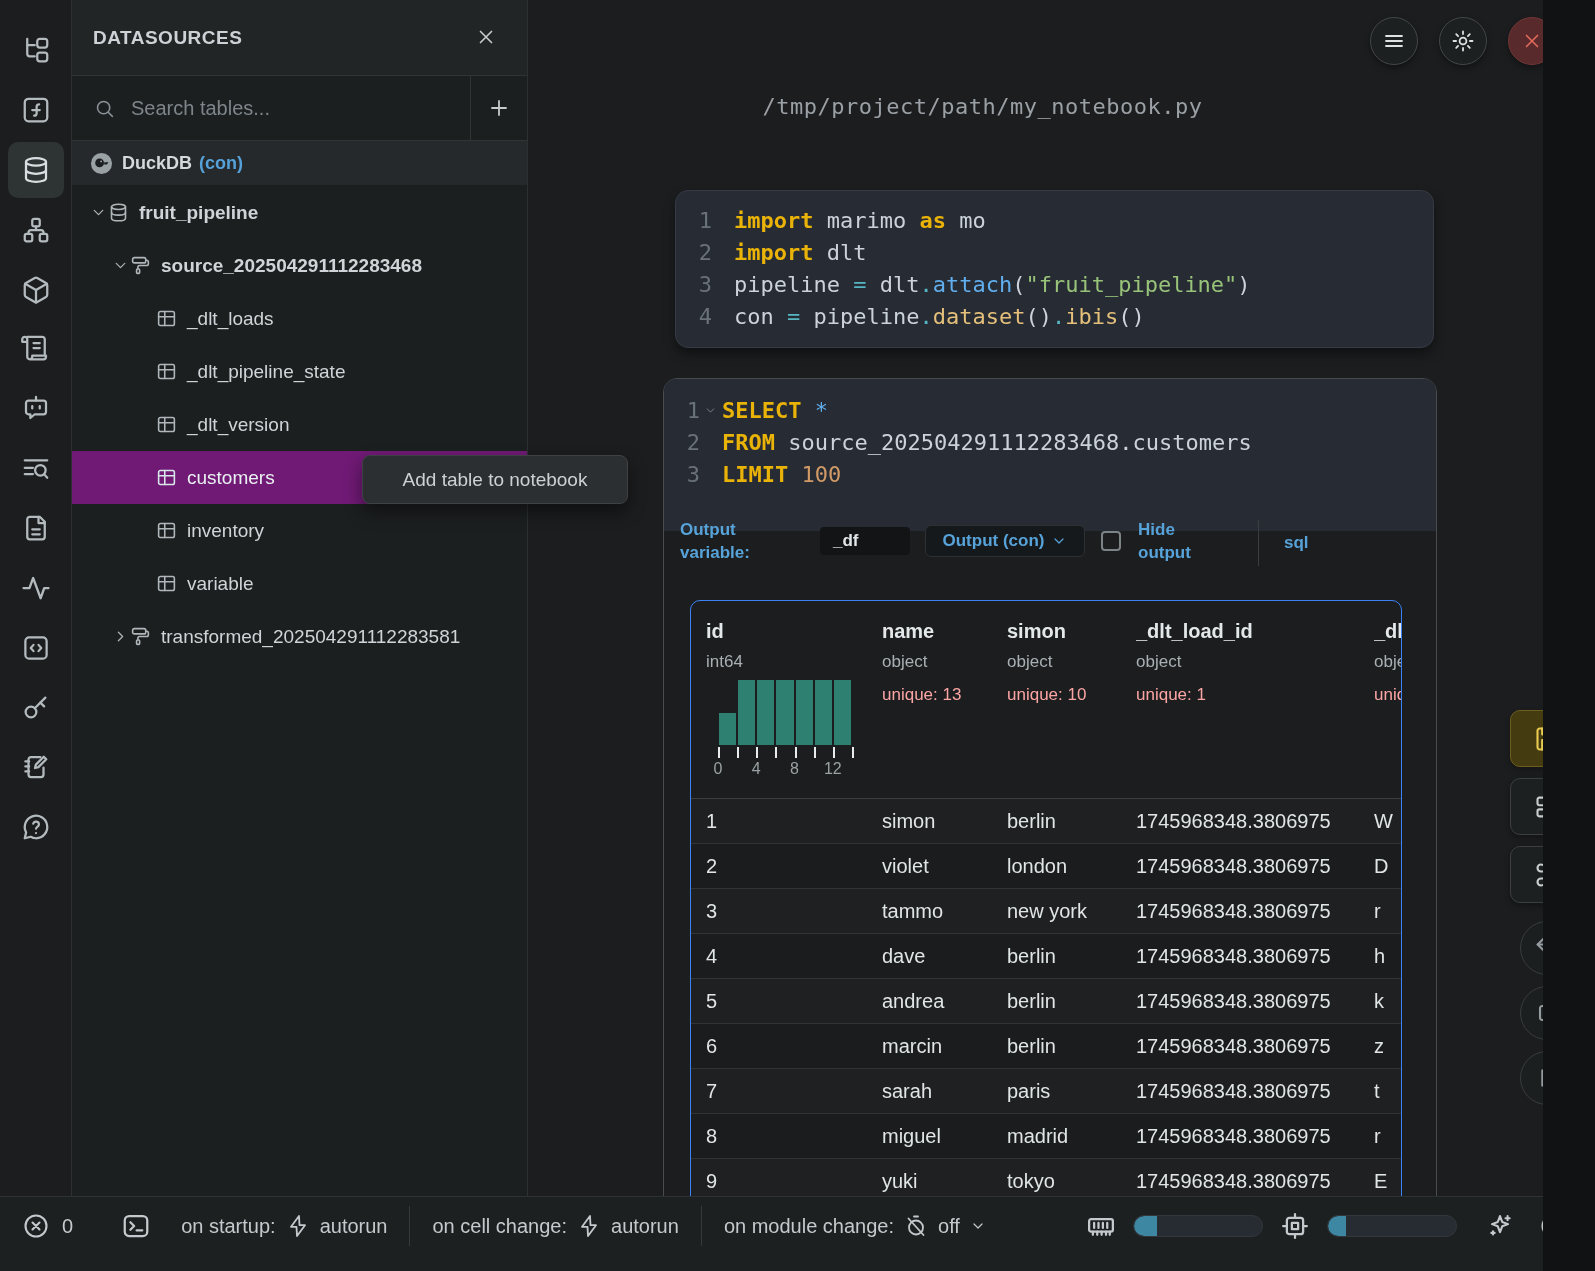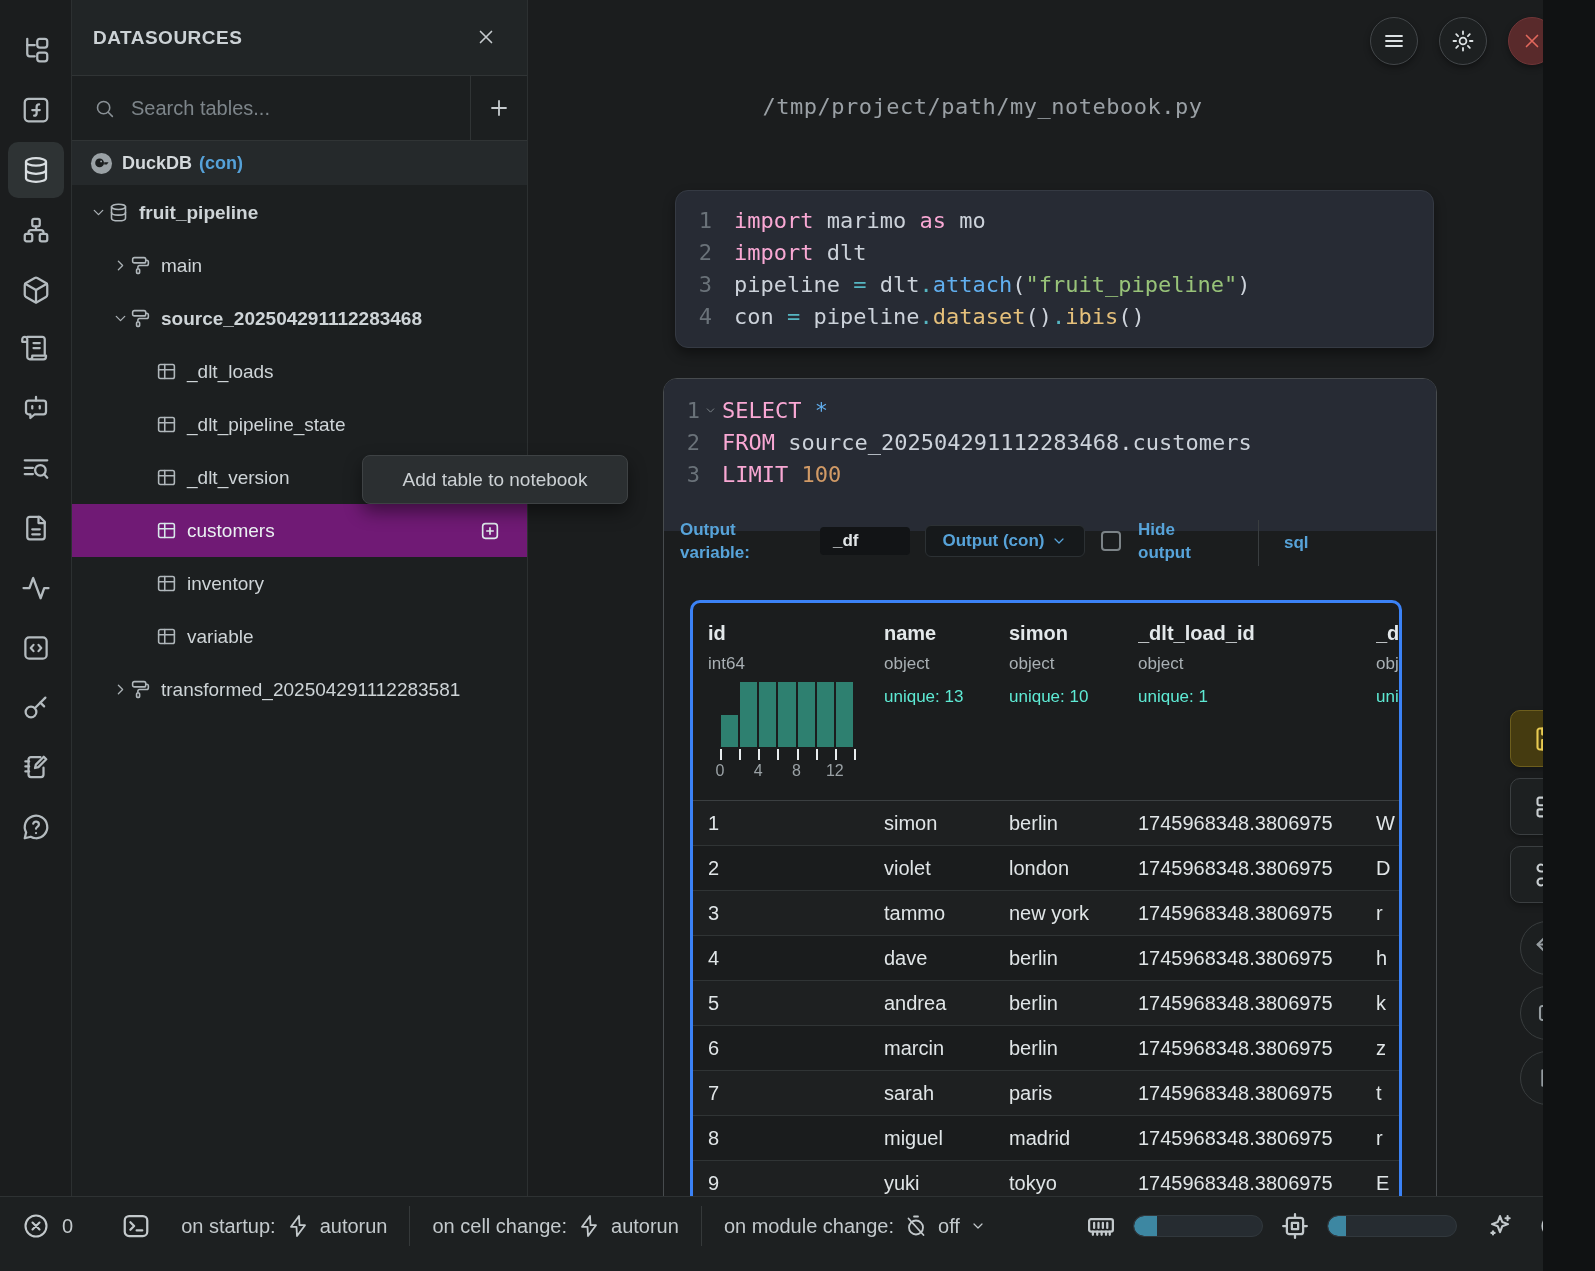--- a/index.html
+++ b/index.html
@@ -60,48 +60,48 @@
     font-family:"DejaVu Sans Mono","Liberation Mono",monospace; font-size:22px; color:#9aa0a5; letter-spacing:.5px; }
 
   
   .codefont { font-family:"DejaVu Sans Mono","Liberation Mono",monospace; font-size:22px; line-height:32px; }
   #cell1 { left:675px; top:190px; width:759px; height:158px; background:#272b34; border:1px solid #353a43;
     border-radius:13px; box-shadow:0 6px 12px rgba(0,0,0,.4); padding-top:14px; }
   .code-line { display:flex; }
   .gut { width:36px; text-align:right; color:#6a7279; flex:none; position:relative; }
   .gut .mini-chev { position:absolute; left:40px; top:9px; color:#7d858a; }
   .code-txt { margin-left:22px; white-space:pre; }
-  .tk-kw{color:#f9a8d4;font-weight:normal;} .tk-nm{color:#ccd2da;} .tk-op{color:#56b6c2;}
+  .tk-kw{color:#eab308;font-weight:bold;} .tk-nm{color:#ccd2da;} .tk-op{color:#56b6c2;}
   .tk-fn{color:#61afef;} .tk-str{color:#98c379;} .tk-num{color:#d19a66;} .tk-yfn{color:#e5c07b;}
 
   #cell2 { left:663px; top:378px; width:774px; height:885px; border:1.5px solid #474b4e; border-radius:14px; }
   #sql-code { position:absolute; left:0; top:0; width:100%; height:152px; background:#272b34;
     border-radius:12px 12px 0 0; padding-top:16px; }
 
   
   .blue-lbl { color:#57a3d9; font-weight:bold; font-size:17px; line-height:1.38; }
   #out-label { left:680px; top:518px; width:100px; }
   #df-box { left:820px; top:527px; width:90px; height:28px; background:#121416; border-radius:4px;
     display:flex; align-items:center; padding-left:13px; font-size:17px; font-weight:bold; color:#e2e6e8; }
   #engine-dd { left:925px; top:525px; width:160px; height:32px; background:#16191b; border:1px solid #2c3134;
     border-radius:6px; display:flex; align-items:center; justify-content:center; gap:7px; cursor:pointer; }
   #engine-dd span { color:#57a3d9; font-weight:bold; font-size:17px; }
   #hide-check { left:1101px; top:531px; width:20px; height:20px; border:2px solid #7c8387; border-radius:4px; cursor:pointer; }
   #hide-label { left:1138px; top:518px; width:72px; }
   #foot-div { left:1258px; top:520px; width:1px; height:46px; background:#3a3e40; }
   #sql-lang { left:1284px; top:531px; }
 
   
-  #dtable { left:690px; top:600px; width:712px; height:606px; border:3px solid #3b82f6; border-radius:10px;
+  #dtable { left:690px; top:600px; width:712px; height:606px; border:1px solid #3b82f6; border-radius:10px;
     overflow:hidden; background:#1b1d1e; }
   .tgrid { display:grid; grid-template-columns:176px 125px 129px 238px 1fr; padding-left:15px; }
   #thead { height:198px; border-bottom:1px solid #3b3f41; padding-top:19px; }
   .th .cname { font-size:20px; font-weight:bold; color:#e3e8ea; white-space:nowrap; }
   .th .ctype { font-size:17px; color:#a9b0b4; margin-top:9px; white-space:nowrap; }
-  .th .cstat { font-size:17px; color:#5eead4; margin-top:13px; white-space:nowrap; }
+  .th .cstat { font-size:17px; color:#fca5a5; margin-top:13px; white-space:nowrap; }
   .th { overflow:hidden; }
   #hist { position:relative; width:134px; height:92px; margin-top:8px; margin-left:12px; }
   #hist .bar { position:absolute; bottom:27px; background:#2e8070; border-left:1px solid #1b1d1e; border-right:1px solid #1b1d1e; }
   #hist .tick { position:absolute; width:2px; height:11px; bottom:14px; background:#e8ecee; }
   #hist .tlab { position:absolute; bottom:-6px; font-size:16px; color:#9aa1a5; transform:translateX(-50%); }
   .trow { height:45px; align-items:center; border-bottom:1px solid #303435; font-size:20px; color:#e0e5e7; }
   .trow > div { overflow:hidden; white-space:nowrap; }
   .trow:nth-child(odd) { background:#1e2021; }
   .trow:nth-child(even) { background:#1a1c1d; }
 
@@ -308,35 +308,20 @@
             </svg>
           </span>
           <span class="ic ticon">
             <svg width="21" height="21" viewBox="0 0 24 24" fill="none" stroke="currentColor" stroke-width="1.8" stroke-linecap="round" stroke-linejoin="round">
               <ellipse cx="12" cy="5.5" rx="8" ry="3"></ellipse>
               <path d="M4 5.5V18.5c0 1.7 3.6 3 8 3s8-1.3 8-3V5.5"></path>
               <path d="M4 12c0 1.7 3.6 3 8 3s8-1.3 8-3"></path>
             </svg>
           </span>
           <span class="lbl">fruit_pipeline</span>
-        </div>
-        <div class="tree-row" style="padding-left: 38px;">
-          <span class="ic chev">
-            <svg width="17" height="17" viewBox="0 0 24 24" fill="none" stroke="currentColor" stroke-width="1.8" stroke-linecap="round" stroke-linejoin="round">
-              <path d="M9 6l6 6-6 6"></path>
-            </svg>
-          </span>
-          <span class="ic ticon">
-            <svg width="21" height="21" viewBox="0 0 24 24" fill="none" stroke="currentColor" stroke-width="1.8" stroke-linecap="round" stroke-linejoin="round">
-              <rect x="3" y="3" width="15" height="6" rx="2"></rect>
-              <path d="M18 6h1a2 2 0 0 1 2 2v2a2 2 0 0 1-2 2h-8a2 2 0 0 0-2 2v1"></path>
-              <rect x="7.5" y="16" width="3.5" height="5" rx="1"></rect>
-            </svg>
-          </span>
-          <span class="lbl">main</span>
         </div>
         <div class="tree-row bold" style="padding-left: 38px;">
           <span class="ic chev">
             <svg width="17" height="17" viewBox="0 0 24 24" fill="none" stroke="currentColor" stroke-width="1.8" stroke-linecap="round" stroke-linejoin="round">
               <path d="M6 9l6 6 6-6"></path>
             </svg>
           </span>
           <span class="ic ticon">
             <svg width="21" height="21" viewBox="0 0 24 24" fill="none" stroke="currentColor" stroke-width="1.8" stroke-linecap="round" stroke-linejoin="round">
               <rect x="3" y="3" width="15" height="6" rx="2"></rect>

